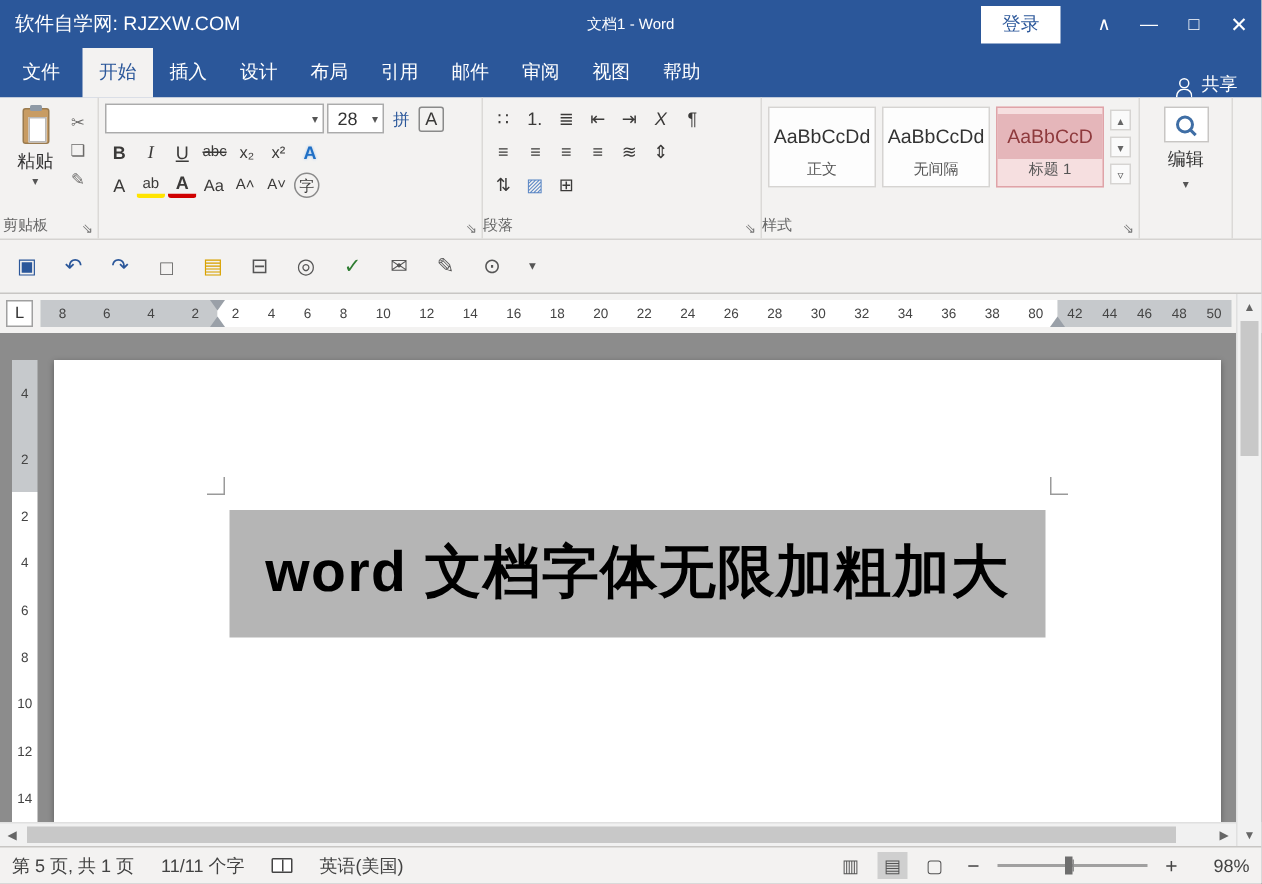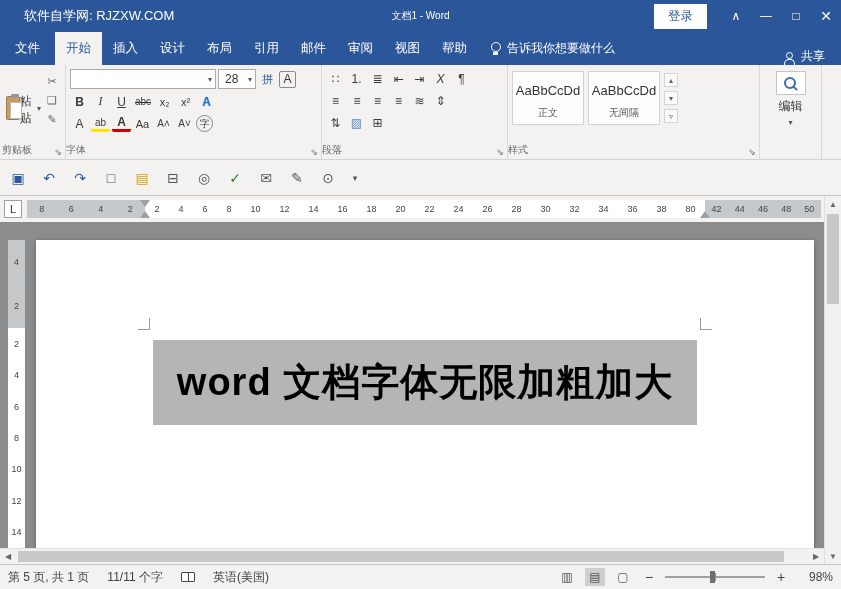--- a/index.html
+++ b/index.html
@@ -2,21 +2,21 @@
 <html style="--accent: #2b579a; --selection-highlight: #b5b5b5; --workspace-bg: #8c8c8c;"><head>
 <meta charset="utf-8">
 <style>
   *{box-sizing:border-box;margin:0;padding:0}
   html,body{width:841px;height:589px;overflow:hidden}
   body{font-family:"Liberation Sans","DejaVu Sans",sans-serif;font-size:12px;color:#333}
   .app{position:relative;width:841px;height:589px;display:flex;flex-direction:column;background:#f3f2f1}
 
   
   .titlebar{height:32px;background:var(--accent,#2b579a);color:#fff;display:flex;align-items:center;position:relative;flex:0 0 auto}
-  .tb-left{margin-left:24px;font-size:13px;white-space:nowrap}
+  .tb-left{margin-left:10px;font-size:13px;white-space:nowrap}
   .tb-center{position:absolute;left:50%;transform:translateX(-50%);font-size:10px;white-space:nowrap}
   .tb-right{margin-left:auto;display:flex;align-items:center;height:100%}
   .login-btn{background:#fff;color:var(--accent,#2b579a);border:none;font-size:12.5px;padding:4px 14px;margin-right:14px;cursor:pointer;font-family:inherit}
   .tb-ctl{width:30px;height:100%;display:flex;align-items:center;justify-content:center;font-size:12px;color:#fff;cursor:default}
   .tb-ctl.close{font-size:14px}
 
   
   .tabrow{height:33px;background:var(--accent,#2b579a);display:flex;align-items:stretch;color:#fff;flex:0 0 auto;white-space:nowrap}
   .tab{display:flex;align-items:center;padding:0 11px;font-size:12.5px;cursor:pointer}
   .file-tab{padding:0 15px}
@@ -34,21 +34,21 @@
   
   .ribbon{height:95px;background:#f3f2f1;border-bottom:1px solid #d5d3d1;display:flex;padding:0 2px;flex:0 0 auto}
   .rgroup{position:relative;border-right:1px solid #dddبb;border-right:1px solid #dbd9d7;padding:4px 4px 15px;flex:0 0 auto}
   .rgroup-label{position:absolute;bottom:2px;left:0;right:0;text-align:left;font-size:10px;color:#666;pointer-events:none}
   .dialog-launcher{position:absolute;bottom:2px;right:3px;font-size:9px;color:#777;cursor:pointer;line-height:1}
   .rbtn{min-width:19px;height:19px;padding:0 2px;display:inline-flex;align-items:center;justify-content:center;font-size:12px;color:#3b3a39;border-radius:2px;cursor:pointer}
   .btnrow{display:flex;align-items:center;gap:2px}
 
   
   .clipboard-group{width:64px;display:flex;gap:2px}
-  .paste-btn{display:flex;flex-direction:row;align-items:center;width:38px;padding-top:3px;cursor:pointer}
+  .paste-btn{display:flex;flex-direction:column;align-items:center;width:38px;padding-top:3px;cursor:pointer}
   .icon-paste{position:relative;width:18px;height:24px;background:#c89c63;border:1px solid #9a7b4f;border-radius:2px}
   .icon-paste::before{content:"";position:absolute;top:-3px;left:4px;width:8px;height:4px;background:#8f9aa6;border-radius:1px}
   .icon-paste::after{content:"";position:absolute;top:5px;left:3px;width:10px;height:15px;background:#fff;border:1px solid #b9b9b9}
   .paste-label{font-size:12px;color:#333;margin-top:3px}
   .paste-arrow{font-size:8px;color:#555}
   .minicol{display:flex;flex-direction:column;gap:3px;padding-top:4px}
   .mini{width:18px;height:16px;display:flex;align-items:center;justify-content:center;font-size:11px;color:#6b6a69;cursor:pointer}
 
   
   .font-group{width:256px}
@@ -183,24 +183,20 @@
     <div class="tab active" data-name="tab-home">开始</div>
         <div class="tab" data-name="tab-insert">插入</div>
         <div class="tab" data-name="tab-design">设计</div>
         <div class="tab" data-name="tab-layout">布局</div>
         <div class="tab" data-name="tab-references">引用</div>
         <div class="tab" data-name="tab-mailings">邮件</div>
         <div class="tab" data-name="tab-review">审阅</div>
         <div class="tab" data-name="tab-view">视图</div>
         <div class="tab" data-name="tab-help">帮助</div>
       </div>
-    <div class="tellme" data-name="tell-me-box">
-      <span class="icon-bulb" data-name="lightbulb-icon"></span>
-      <span data-name="tell-me-label">告诉我你想要做什么</span>
-    </div>
     <div class="share" data-name="share-button">
       <span class="icon-person" data-name="person-icon"></span>
       <span data-name="share-label">共享</span>
     </div>
   </div>
 
   <div class="ribbon" data-name="ribbon">
 
     <div class="rgroup clipboard-group" data-name="clipboard-group">
       <div class="paste-btn" data-name="paste-button">
@@ -249,21 +245,20 @@
 
         <span class="rbtn" data-name="clear-formatting-button">A</span>
             <span class="rbtn" data-name="highlight-color-button">ab</span>
             <span class="rbtn" data-name="font-color-button">A</span>
             <span class="rbtn" data-name="change-case-button">Aa</span>
             <span class="rbtn" data-name="grow-font-button">A˄</span>
             <span class="rbtn" data-name="shrink-font-button">A˅</span>
             <span class="rbtn" data-name="enclose-character-button">字</span>
           </div>
       </div>
-      <div class="rgroup-label" data-name="font-group-label">字体</div>
       <span class="dialog-launcher" data-name="font-dialog-launcher">⇘</span>
     </div>
 
     <div class="rgroup paragraph-group" data-name="paragraph-group">
       <div class="pg-rows">
         <div class="btnrow" data-name="paragraph-row1">
 
         <span class="rbtn" data-name="bullet-list-button">∷</span>
             <span class="rbtn" data-name="numbered-list-button">1.</span>
             <span class="rbtn" data-name="multilevel-list-button">≣</span>
@@ -296,20 +291,24 @@
       <div class="styles-row">
         <div class="styles-host" data-name="styles-gallery">
 
         <div class="style-card" data-name="style-normal">
             <div class="style-preview" data-name="style-preview">AaBbCcDd</div>
             <div class="style-label" data-name="style-label">正文</div>
           </div>
             <div class="style-card" data-name="style-no-spacing">
             <div class="style-preview" data-name="style-preview">AaBbCcDd</div>
             <div class="style-label" data-name="style-label">无间隔</div>
+          </div>
+            <div class="style-card selected" data-name="style-heading-1">
+            <div class="style-preview" data-name="style-preview">AaBbCcD</div>
+            <div class="style-label" data-name="style-label">标题 1</div>
           </div>
           </div>
         <div class="styles-arrows" data-name="styles-gallery-arrows">
           <span data-name="styles-scroll-up-button">▴</span>
           <span data-name="styles-scroll-down-button">▾</span>
           <span data-name="styles-more-button">▿</span>
         </div>
       </div>
       <div class="rgroup-label" data-name="styles-group-label">样式</div>
       <span class="dialog-launcher" data-name="styles-dialog-launcher">⇘</span>

